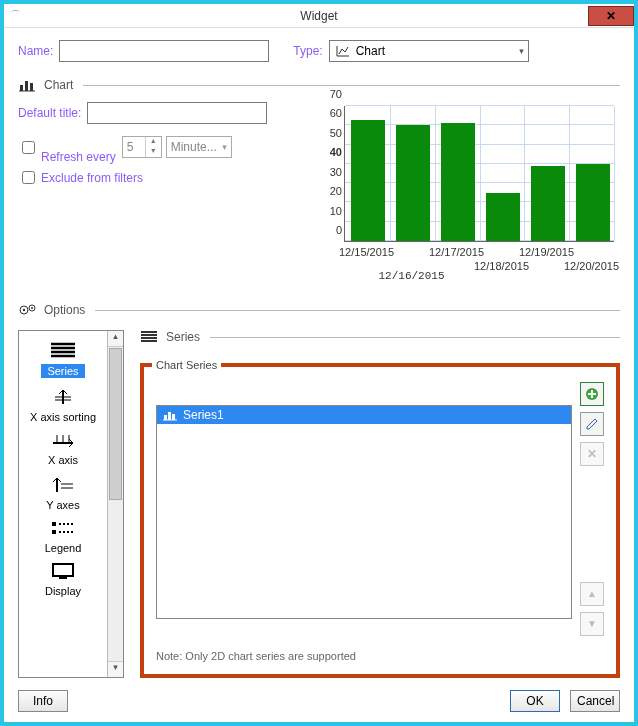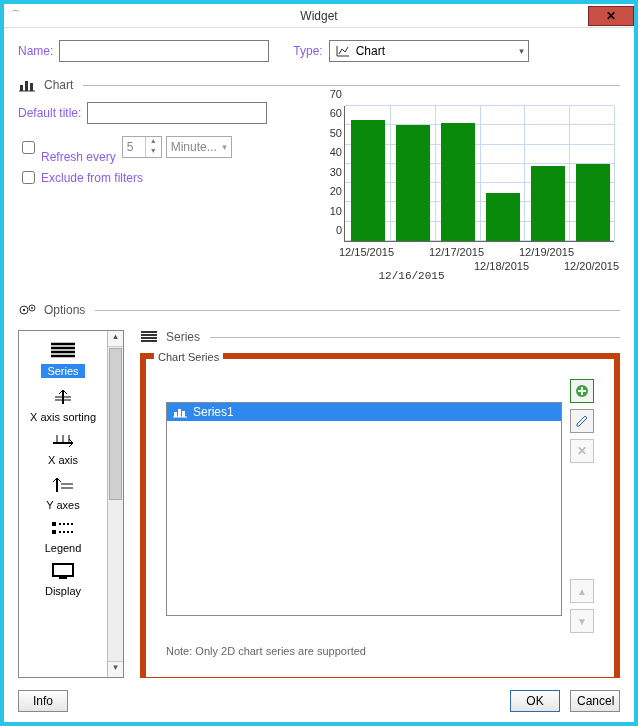--- a/index.html
+++ b/index.html
@@ -38,21 +38,21 @@
 .sidebar-items { flex:1; display:flex; flex-direction:column; align-items:center; padding:6px 0; overflow:hidden;}
 .sidebar-scroll { width:16px; border-left:1px solid #bbb; background:#eee; display:flex; flex-direction:column; }
 .sb-btn{height:16px; text-align:center; font-size:9px; color:#555; background:#f5f5f5; border-bottom:1px solid #ccc;}
 .sb-thumb{ flex:0 0 44%; background:#cfcfcf; border:1px solid #aaa; margin:1px;}
 .sb-track{flex:1;}
 .opt-item { display:flex; flex-direction:column; align-items:center; width:80px; margin:4px 0; cursor:pointer;}
 .opt-item svg { margin-bottom:2px;}
 .opt-item.selected .opt-label { background:#2d89ef; color:#fff; padding:1px 6px; }
 .opt-label { font-size:11px; text-align:center; }
 .options-main { flex:1; margin-left:16px; display:flex; flex-direction:column;}
-.group-box { border:6px solid #c2410c; margin-top:5px; position:relative; padding:20px; flex:1; display:flex; flex-direction:column;}
+.group-box { border:4px solid #c2410c; margin-top:15px; position:relative; padding:12px; flex:1; display:flex; flex-direction:column;}
 .group-title { position:absolute; top:-8px; left:8px; background:#fff; padding:0 4px; color:#444; font-size:11px;}
 .series-row { display:flex; align-items:center; gap:8px; flex:1;}
 .series-list { flex:1; height:214px; border:1px solid #888; background:#fff; }
 .series-item { background:#2d89ef; color:#fff; padding:2px 6px; display:flex; align-items:center; gap:6px; }
 .icon-btn { width:24px; height:24px; border:1px solid #999; background:#f4f4f4; display:flex; align-items:center; justify-content:center; cursor:pointer; margin-bottom:6px;}
 .icon-btn.disabled { opacity:.55; cursor:default;}
 .note { color:#666; margin-top:6px; font-size:11px;}
 .footer { display:flex; align-items:center; padding:6px 14px 10px 14px; gap:10px;}
 .footer .spacer{flex:1;}
 button.btn { width:50px; height:22px; border:1px solid #888; background:linear-gradient(#fdfdfd,#e6e6e6); cursor:pointer;}
@@ -146,21 +146,21 @@
             <div class="bar" style="left: 140.5px; height: 35.7143%; background: rgb(10, 138, 10);"></div>
             <div class="vline" style="left: 83.3333%;"></div>
             <div class="bar" style="left: 185.5px; height: 55.7143%; background: rgb(10, 138, 10);"></div>
             <div class="vline" style="left: 100%;"></div>
             <div class="bar" style="left: 230.5px; height: 57.1429%; background: rgb(10, 138, 10);"></div>
           </div>
       <div class="tick-y" style="bottom: calc(50px);">0</div>
           <div class="tick-y" style="bottom: calc(69.4286px);">10</div>
           <div class="tick-y" style="bottom: calc(88.8571px);">20</div>
           <div class="tick-y" style="bottom: calc(108.286px);">30</div>
-          <div class="tick-y" style="bottom: calc(127.714px);">40</div>
+          <div class="tick-y" style="bottom: calc(127.714px); font-weight: bold;">40</div>
           <div class="tick-y" style="bottom: calc(147.143px);">50</div>
           <div class="tick-y" style="bottom: calc(166.571px);">60</div>
           <div class="tick-y" style="bottom: calc(186px);">70</div>
           <div class="cat-label" style="left: 58.5px; top: 144px;">12/15/2015</div>
           <div class="cat-label" style="left: 103.5px; top: 168px; font-family: Liberation Mono, monospace;">12/16/2015</div>
           <div class="cat-label" style="left: 148.5px; top: 144px;">12/17/2015</div>
           <div class="cat-label" style="left: 193.5px; top: 158px;">12/18/2015</div>
           <div class="cat-label" style="left: 238.5px; top: 144px;">12/19/2015</div>
           <div class="cat-label" style="left: 283.5px; top: 158px;">12/20/2015</div>
         </div>

